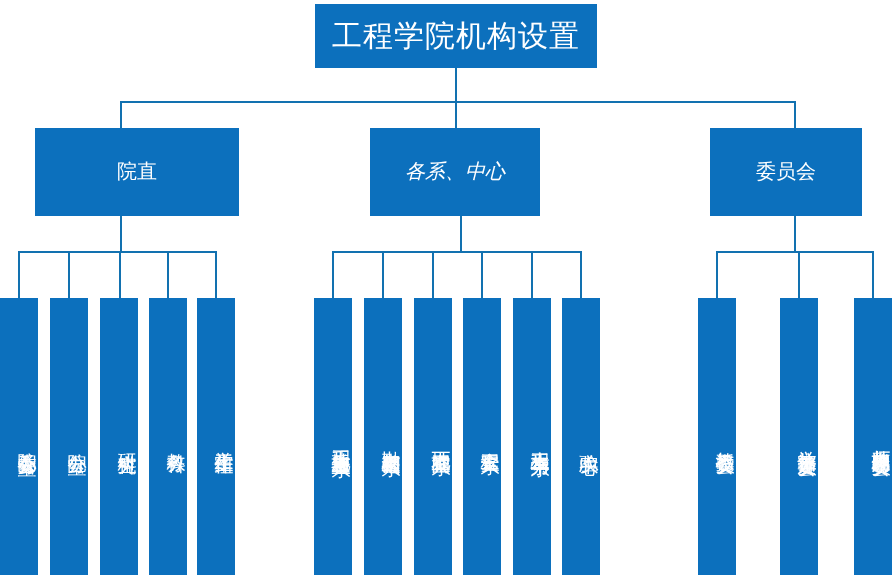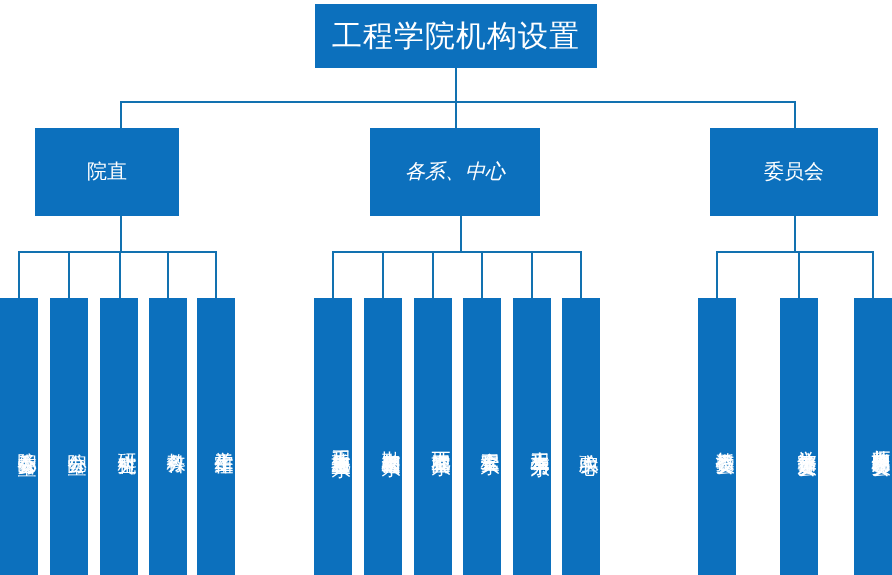--- a/index.html
+++ b/index.html
@@ -41,23 +41,23 @@
     width: 282px;
     height: 64px;
     font-size: 30px;
     letter-spacing: 1px;
   }
 
   .box-l2 {
     height: 88px;
     font-size: 20px;
   }
-  .box-l2.g1 { left: 35px;  top: 128px; width: 144px; }
+  .box-l2.g1 { left: 35px;  top: 128px; width: 204px; }
   .box-l2.g2 { left: 370px; top: 128px; width: 170px; font-style: italic; }
-  .box-l2.g3 { left: 710px; top: 128px; width: 168px; }
+  .box-l2.g3 { left: 710px; top: 128px; width: 152px; }
 
   
   .box-leaf {
     top: 298px;
     height: 277px;
     font-size: 19px;
     writing-mode: vertical-rl;
     text-orientation: upright;
     align-items: flex-start;
     justify-content: center;

